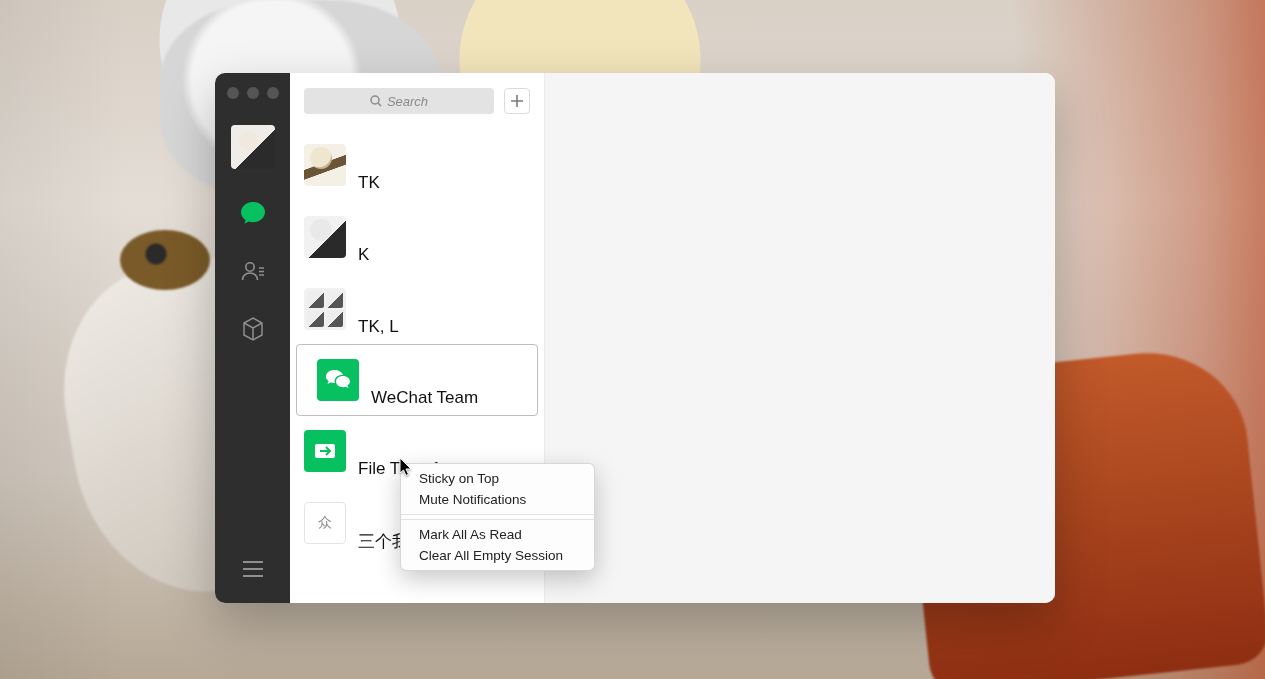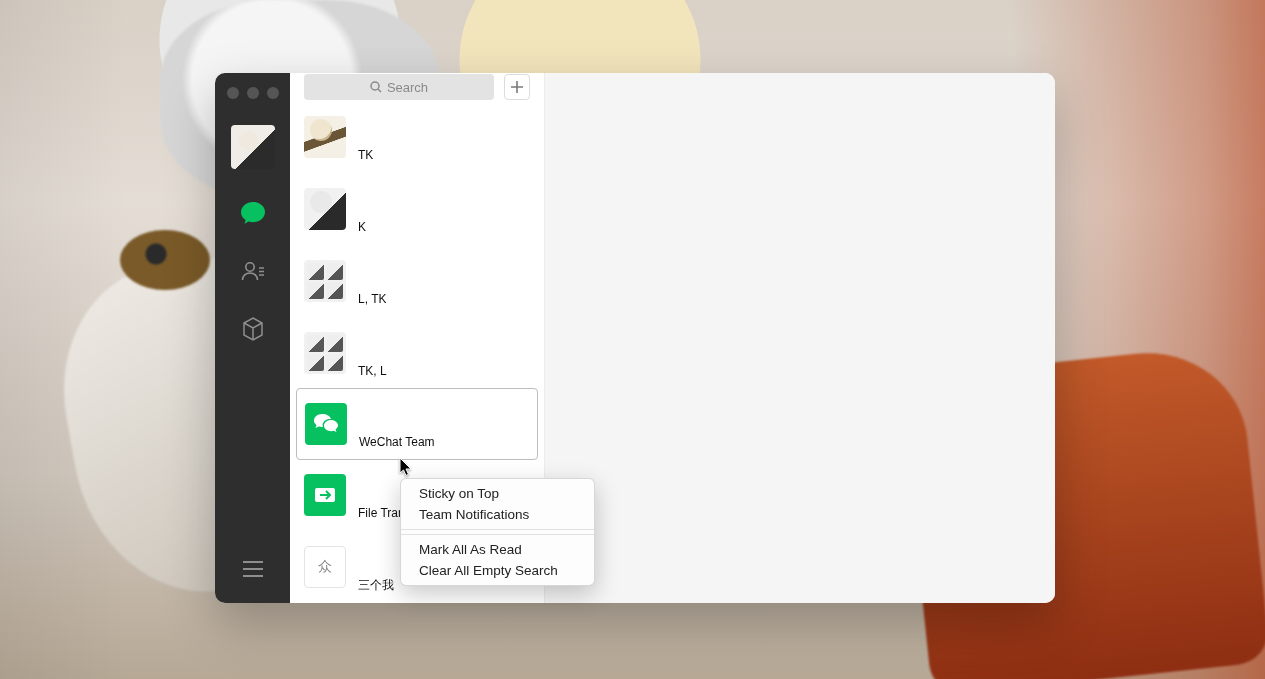--- a/index.html
+++ b/index.html
@@ -63,20 +63,21 @@
     display: flex;
     flex-direction: column;
     background: #fff;
   }
   .searchbar {
     height: 56px;
     display: flex;
     align-items: center;
     gap: 10px;
     padding: 0 14px;
+    font-style: italic;
   }
   .search-input {
     flex: 1;
     height: 26px;
     border: none;
     border-radius: 4px;
     background: #e3e3e3;
     display: flex;
     align-items: center;
     justify-content: center;
@@ -96,26 +97,26 @@
   .chats { flex:1; overflow: visible; position: relative; }
   .chat {
     height: 72px;
     display:flex;
     align-items:center;
     gap: 12px;
     padding: 0 14px;
     cursor:pointer;
   }
   .chat .avatar { width: 42px; height: 42px; border-radius: 4px; flex-shrink:0; }
-  .chat .name { font-size: 12px; color: #111; margin-top: 36px; }
+  .chat .name { font-size: 17px; color: #111; margin-top: 36px; }
   .chat.selected {
     border: 1px solid #bdbdbd;
     border-radius: 4px;
     margin: -1px 6px;
-    padding: 0 8px;
+    padding: 0 20px;
     background:#fff;
   }
 
   
   .av-person1 { background: linear-gradient(160deg,#f5f0e6 45%, #6a5636 46% 62%, #f5f0e6 63%); position:relative; }
   .av-person1::after{content:"";position:absolute;left:6px;top:3px;width:22px;height:22px;border-radius:50%;background:radial-gradient(circle at 40% 35%, #f0e6cf 0 12px, #c7b38b 13px);}
   .av-person2 { background: linear-gradient(135deg,#f1f1f1 55%, #2a2a2a 55%); position:relative; }
   .av-person2::after{content:"";position:absolute;left:6px;top:3px;width:22px;height:22px;border-radius:50%;background:#e9e9e9;}
   .av-group { background:#f1f1f1; position:relative; display:grid; grid-template-columns:1fr 1fr; grid-template-rows:1fr 1fr; gap:2px; padding:3px;}
   .av-group span{background:linear-gradient(135deg,#eee 55%,#555 55%);border-radius:2px;display:block;}
@@ -123,21 +124,21 @@
   .av-ft { background:#07c160; display:flex;align-items:center;justify-content:center; }
   .av-cn { background:#fff; border:1px solid #e4e4e4; display:flex;align-items:center;justify-content:center; font-size:14px; color:#888;}
 
   
   .main-pane { flex:1; border-top-right-radius:10px; border-bottom-right-radius:10px; background:#f5f5f5;}
 
   
   .ctx {
     position: absolute;
     left: 400px;
-    top: 478px;
+    top: 463px;
     width: 195px;
     background: #fdfdfd;
     border: 1px solid rgba(0,0,0,0.15);
     border-radius: 6px;
     box-shadow: 0 8px 24px rgba(0,0,0,0.22);
     font-size: 13.5px;
     color: #222;
     padding: 4px 0;
     z-index: 30;
   }
@@ -219,29 +220,20 @@
         <div class="avatar av-person2"></div>
         <div class="name">K</div>
       </div>
       <div class="chat">
         <div class="avatar av-group">
             <span></span>
             <span></span>
             <span></span>
             <span></span>
           </div>
-        <div class="name">L, TK</div>
-      </div>
-      <div class="chat">
-        <div class="avatar av-group">
-            <span></span>
-            <span></span>
-            <span></span>
-            <span></span>
-          </div>
         <div class="name">TK, L</div>
       </div>
       <div class="chat selected">
         <div class="avatar av-wechat">
           <svg width="26" height="22" viewBox="0 0 26 22">
               <path d="M9 1C4.6 1 1 3.9 1 7.5c0 2 .1 2 2.6 4.6L2.4 15l3.3-1.5c1 .3 2.1.5 3.3.5.3 0 .6 0 .9 0-.2-.6-.3-1.2-.3-1.9 0-3.4 3.3-6.1 7.3-6.1.4 0 .8 0 1.1.1C17.2 3 13.5 1 9 1z" fill="#fff"></path>
               <path d="M18 7c-3.9 0-7 2.5-7 5.6 0 3.1 3.1 5.6 7 5.6 1 0 1.9-.1 2.7-.4l2.8 1.3-1-2.6c1.5-1 2.5-2.5 2.5-3.9C25 9.5 21.9 7 18 7z" fill="#fff"></path>
             </svg>
         </div>
         <div class="name">WeChat Team</div>
@@ -260,24 +252,24 @@
         <div class="name">三个我</div>
       </div>
     </div>
   </div>
 
   <div class="main-pane"></div>
 </div>
 
 <div class="ctx">
   <div class="item">Sticky on Top</div>
-  <div class="item">Team Notifications</div>
+  <div class="item">Mute Notifications</div>
   <div class="sep"></div>
   <div class="sep"></div>
   <div class="item">Mark All As Read</div>
-  <div class="item">Clear All Empty Search</div>
+  <div class="item">Clear All Empty Session</div>
 </div>
 
 <div class="cursor">
   <svg width="14" height="20" viewBox="0 0 14 20">
       <path d="M1 1l0 15 3.5-3 2.5 5.5 2.5-1.2L7 12l5 0z" fill="#000" stroke="#fff" stroke-width="1"></path>
     </svg>
 </div>
 
 </body></html>

